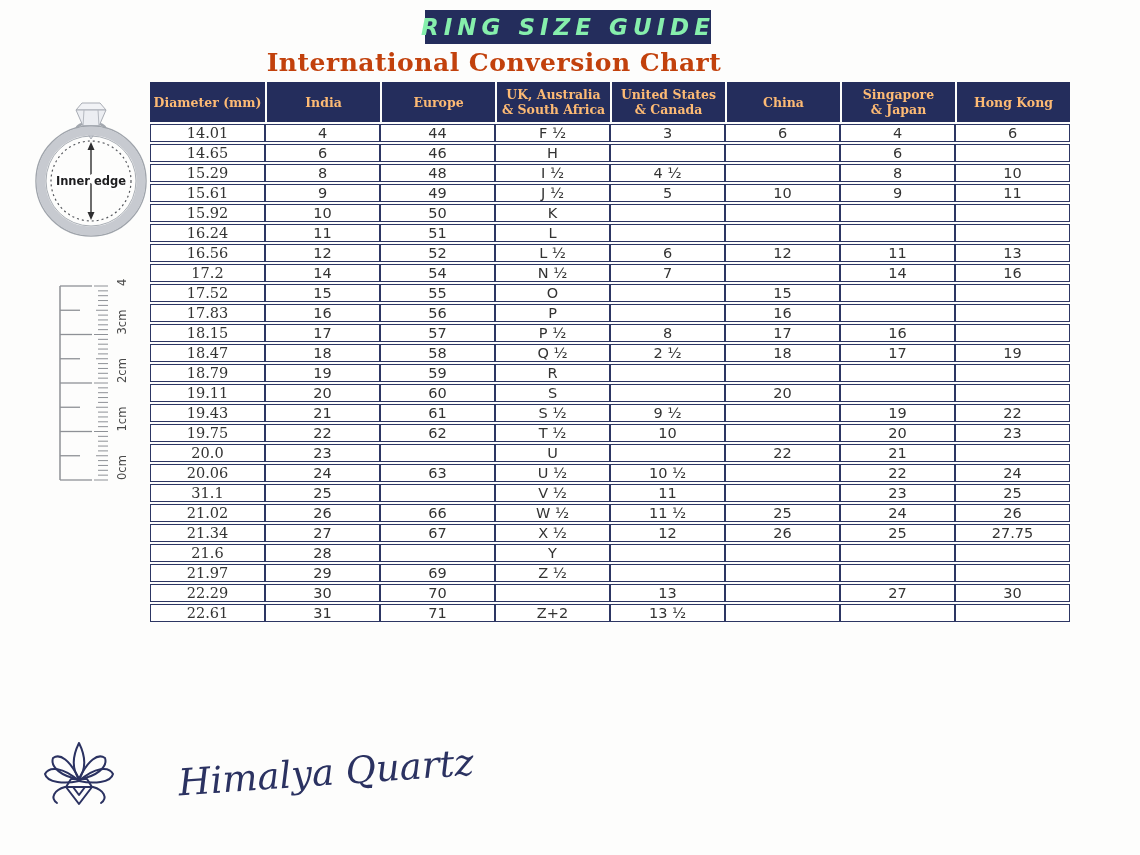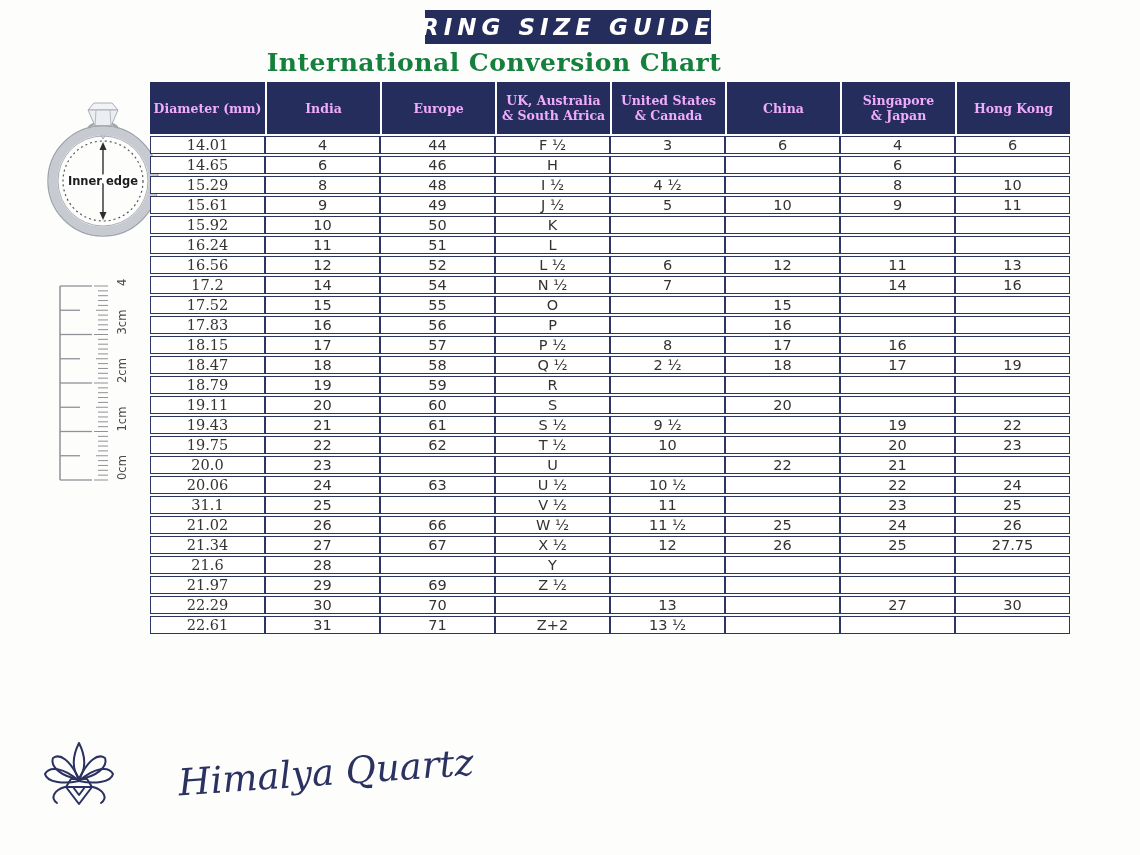--- a/index.html
+++ b/index.html
@@ -3,40 +3,40 @@
 <meta charset="utf-8">
 <style>
   * { margin:0; padding:0; box-sizing:border-box; }
   html,body { width:1140px; height:855px; background:#fdfdfc; overflow:hidden;
               font-family:"DejaVu Sans", sans-serif; }
   .page { position:relative; width:1140px; height:855px; }
 
   
   .title-banner { position:absolute; left:425px; top:10px; width:286px; height:34px;
     background:#242d5c; display:flex; align-items:center; justify-content:center; }
-  .title-banner span { color:#ffffff; font-size:23px; font-style:italic; font-weight:bold;
+  .title-banner span { color:#86efac; font-size:23px; font-style:italic; font-weight:bold;
     letter-spacing:5px; font-family:"DejaVu Sans", sans-serif; white-space:nowrap; }
   .subtitle { position:absolute; left:0; top:48px; width:988px; text-align:center;
-    color:#15803d; font-size:25px; font-weight:bold; font-family:"DejaVu Serif", serif;
+    color:#c2410c; font-size:25px; font-weight:bold; font-family:"DejaVu Serif", serif;
     letter-spacing:0.5px; }
 
   
   table.conv { position:absolute; left:150px; top:80px; width:920px;
     border-collapse:separate; border-spacing:0 2px; table-layout:fixed; }
-  table.conv th { background:#242d5c; color:#f0abfc; font-size:12.5px; font-weight:600;
-    font-family:"DejaVu Serif", serif; height:52px; text-align:center; vertical-align:middle;
+  table.conv th { background:#242d5c; color:#fdba74; font-size:12.5px; font-weight:600;
+    font-family:"DejaVu Serif", serif; height:40px; text-align:center; vertical-align:middle;
     white-space:pre-line; line-height:1.2; border-left:2px solid #fdfdfc; padding:0 2px; }
   table.conv th:first-child { border-left:none; }
   table.conv td { background:#ffffff; border:1px solid #2d3663; height:18px;
     text-align:center; vertical-align:middle; color:#333; font-size:14.5px;
     font-family:"DejaVu Sans", sans-serif; line-height:1; padding:0; }
   table.conv td:first-child { font-family:"DejaVu Serif", serif;margin-left:24px; }
 
   
-  .ring-graphic { position:absolute; left:34px; top:86px; width:140px; height:152px; }
+  .ring-graphic { position:absolute; left:22px; top:86px; width:140px; height:152px; }
   .ruler-graphic { position:absolute; left:50px; top:278px; width:90px; height:212px; }
   .logo { position:absolute; left:38px; top:738px; width:82px; height:84px; }
   .signature { position:absolute; left:178px; top:752px; width:270px;
     font-family:"DejaVu Serif", serif; font-style:italic; font-size:37px;
     color:#2b3261; transform:rotate(-4deg); white-space:nowrap; }
 </style>
 </head>
 <body>
 
 <div class="page">

